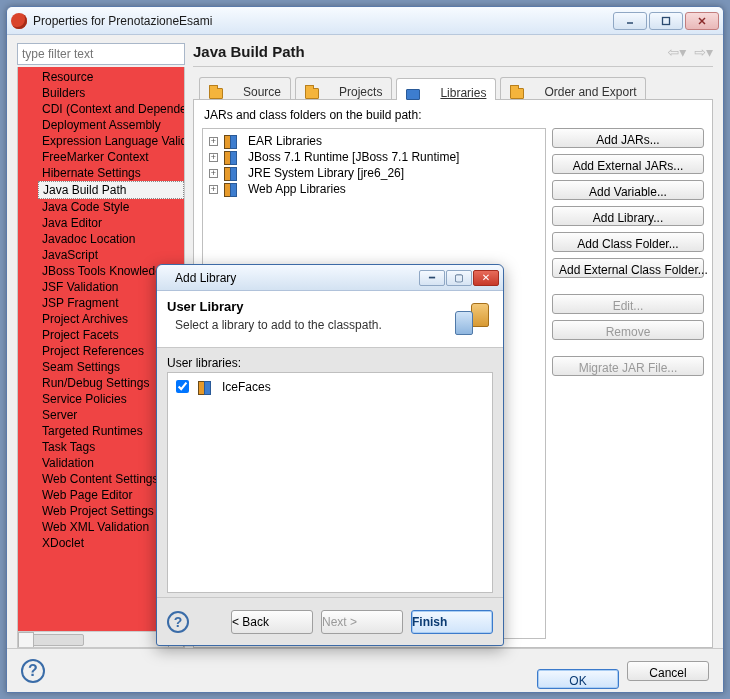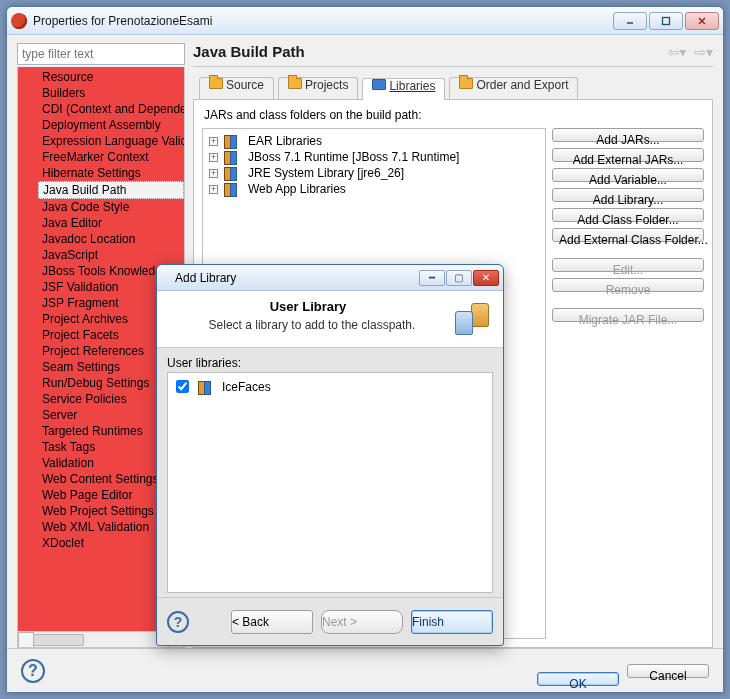--- a/index.html
+++ b/index.html
@@ -39,21 +39,21 @@
   .h-scroll::before { left:0; } .h-scroll::after { right:0; }
 
   .right-panel { flex:1; display:flex; flex-direction:column; min-width:0; }
   .heading-row { display:flex; align-items:center; border-bottom:1px solid #c8c8c8;
     padding-bottom:6px; }
   .heading { font-size:15px; font-weight:600; flex:1; color:#1a1a1a; }
   .nav-arrows { display:flex; gap:8px; color:#888; }
   .nav-arrows span { font-size:14px; opacity:.5; }
 
   .tab-row { display:flex; gap:4px; margin-top:10px; padding-left:6px; }
-  .tab { display:flex; align-items:flex-start; gap:3px; height:22px; padding:0 9px;
+  .tab { display:flex; align-items:flex-end; gap:20px; height:22px; padding:0 9px;
     background:#f0f0f0; border:1px solid #bfbfbf; border-bottom:none;
     border-radius:3px 3px 0 0; color:#333; }
   .tab.active { background:#fff; position:relative; top:1px;text-decoration:underline; }
   .tab .tab-icon { width:14px; height:11px; background:#f4b43c;
     border:1px solid #b87f1c; border-radius:1px; position:relative; }
   .tab .tab-icon::before { content:""; position:absolute; left:-1px; top:-4px; width:7px;
     height:3px; background:#f4b43c; border:1px solid #b87f1c; border-bottom:none;
     border-radius:1px 1px 0 0; }
   .tab.lib .tab-icon { background:#3d7dcf; border-color:#2a5a98; }
   .tab.lib .tab-icon::before { display:none; }
@@ -66,21 +66,21 @@
     overflow:auto; }
   .lib-row { display:flex; align-items:center; gap:6px; padding:1px 4px; }
   .lib-row .plus { width:9px; height:9px; border:1px solid #888; font-size:9px;
     line-height:7px; text-align:center; color:#555; background:#fff; }
   .lib-row .books { width:18px; height:12px; position:relative; }
   .lib-row .books::before,.lib-row .books::after { content:""; position:absolute; top:0;
     width:5px; height:12px; border:1px solid #6a4a1a; }
   .lib-row .books::before { left:0; background:#e79a2a; }
   .lib-row .books::after { left:6px; background:#3d7dcf; border-color:#2a5a98; }
   .side-btns { width:152px; display:flex; flex-direction:column; gap:6px; }
-  .std-btn { height:14px; border:1px solid #9f9f9f; border-radius:3px;
+  .std-btn { height:20px; border:1px solid #9f9f9f; border-radius:3px;
     background:linear-gradient(#fdfdfd,#e7e7e7); color:#000; text-align:center;
     line-height:22px; padding:0 6px; white-space:nowrap; }
   .std-btn.disabled { color:#9a9a9a; }
 
   .footer { height:44px; border-top:1px solid #c8c8c8; display:flex; align-items:center;
     padding:0 14px; gap:8px; }
   .help-icon { width:24px; height:24px; border:2px solid #3a6ca8; border-radius:50%;
     color:#3a6ca8; font-size:16px; font-weight:bold; display:flex; align-items:center;
     justify-content:center; }
 
@@ -93,21 +93,21 @@
     align-items:center; padding:0 4px; }
   .modal .m-titlebar .app-icon { width:14px; height:14px; }
   .m-win-btns { display:flex; gap:1px; }
   .m-win-btn { width:26px; height:16px; border:1px solid #8fa7c4; border-radius:2px;
     background:linear-gradient(#f4f9ff,#d6e4f3); display:flex; align-items:center;
     justify-content:center; font-size:10px; color:#2b4a6f; }
   .m-win-btn.close { background:linear-gradient(#e76b5a,#c73a2a); border-color:#a42c1f;
     color:#fff; }
   .m-head { background:#fff; border-bottom:1px solid #c8c8c8; padding:8px 10px;
     display:flex; align-items:flex-start; }
-  .m-head-texts { flex:1;text-align:center; }
+  .m-head-texts { flex:1; }
   .m-head-title { font-size:13px; font-weight:600; margin-bottom:4px; }
   .m-head-sub { color:#333; padding-left:8px; }
   .m-head-icon { width:44px; height:40px; position:relative; }
   .m-head-icon .jar { position:absolute; width:18px; height:24px;
     background:linear-gradient(#f3c877,#d89a34); border:1px solid #a56f1a;
     border-radius:3px 3px 2px 2px; }
   .m-head-icon .jar.j1 { right:4px; top:4px; }
   .m-head-icon .jar.j2 { right:20px; top:12px; background:linear-gradient(#cfe3f7,#8fb6df);
     border-color:#4f79a8; }
   .m-body { flex:1; padding:8px 10px 4px 10px; display:flex; flex-direction:column; }
@@ -115,22 +115,22 @@
   .user-lib-box { flex:1; border:1px solid #bfbfbf; background:#fff; padding:4px;
     display:flex; flex-direction:column; gap:2px; }
   .ul-row { display:flex; align-items:center; gap:6px; }
   .ul-row input[type=checkbox] { width:13px; height:13px; }
   .m-foot { height:48px; border-top:1px solid #c8c8c8; display:flex; align-items:center;
     padding:0 10px; gap:8px; }
   .m-foot .spacer { flex:1; }
   .m-btn { width:82px; height:24px; border:1px solid #9f9f9f; border-radius:3px;
     background:linear-gradient(#fdfdfd,#e7e7e7); line-height:22px; }
   .m-btn.primary { border-color:#3b7acb; background:linear-gradient(#f2f8ff,#cfe4fb);
-    box-shadow:0 0 0 1px #a9cdf3 inset; color:#0a3a72; }
-  .m-btn.disabled { color:#9a9a9a;border-radius:8px; }
+    box-shadow:0 0 0 1px #a9cdf3 inset; color:#0a3a72;font-weight:bold; }
+  .m-btn.disabled { color:#9a9a9a; }
 
   .foot-spacer { flex:1; }
   .ok-btn { width:82px; }
   .ok-btn.primary { border-color:#3b7acb; background:linear-gradient(#f2f8ff,#cfe4fb);
     box-shadow:0 0 0 1px #a9cdf3 inset; color:#0a3a72;margin-top:16px; }
 </style>
 </head>
 <body>
 
 <div class="outer-window">

